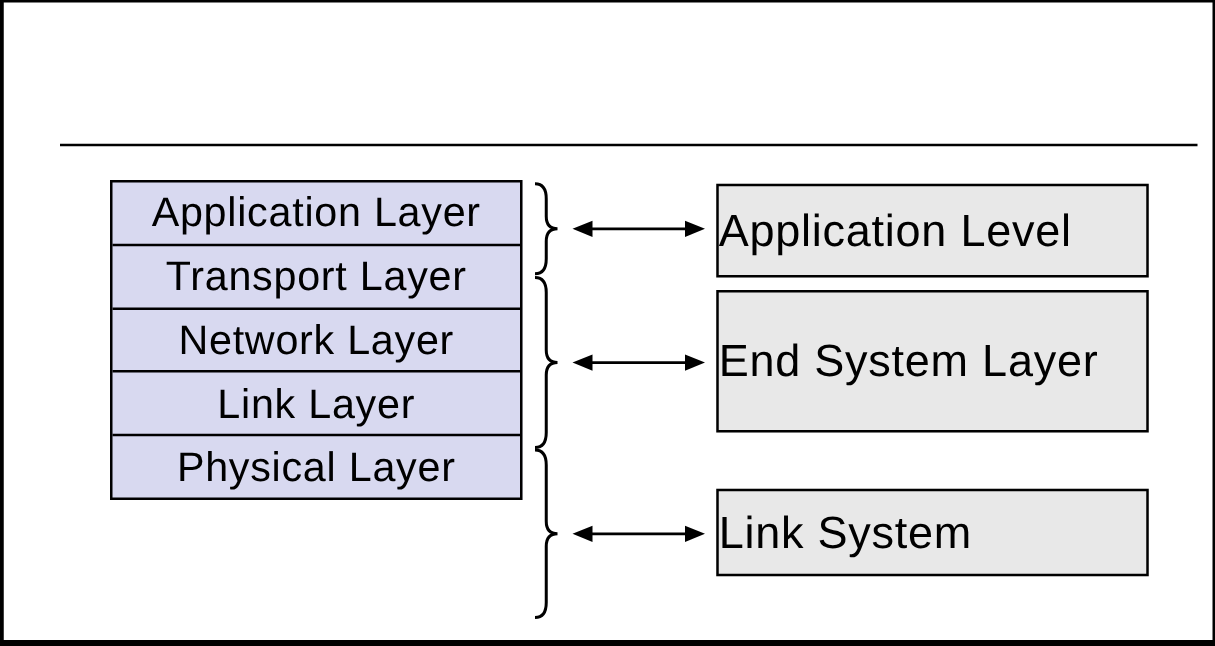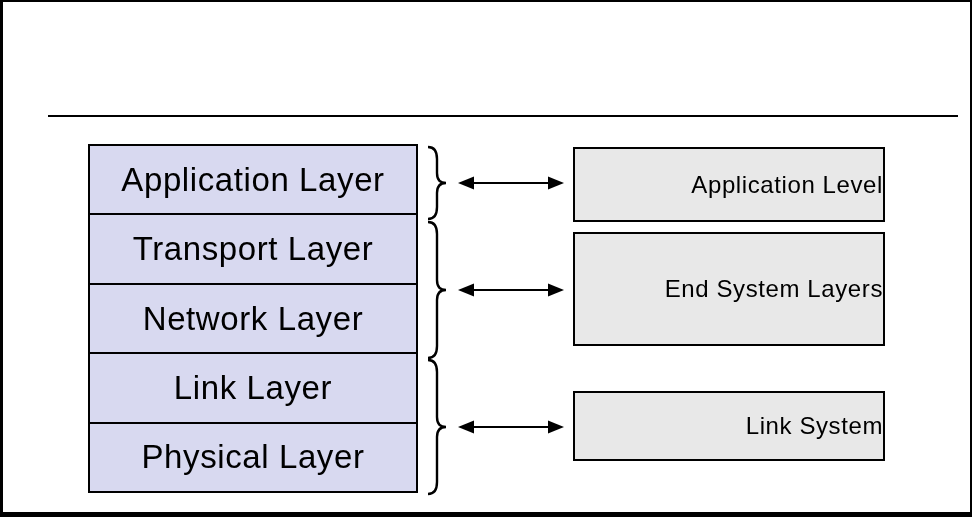--- a/index.html
+++ b/index.html
@@ -37,48 +37,48 @@
   .hdr-right { left: 570px; top: 12px; width: 341px; height: 92px; }
   .rule {
     position: absolute;
     left: 45px; top: 113px;
     width: 910px; height: 2px;
     background: var(--line-color);
   }
   .stack {
     position: absolute;
     left: 85px; top: 142px;
-    width: 330px; height: 349px;
+    width: 330px; height: 256px;
     border: 2px solid var(--line-color);
     background: var(--layer-box-fill);
     display: flex;
     flex-direction: column;
   }
   .layer-row {
     flex: 1 1 0;
     display: flex;
     align-items: center;
     justify-content: center;
     font-size: 33px;
     letter-spacing: 0.6px;
     border-bottom: 2px solid var(--line-color);
     white-space: nowrap;
   }
   .layer-row:last-child { border-bottom: none; }
   .level-box {
     position: absolute;
     left: 570px;
-    width: 312px;
+    width: 346px;
     border: 2px solid var(--line-color);
     background: var(--level-box-fill);
     display: flex;
     flex-direction: column;
-    align-items: flex-end;
+    align-items: flex-start;
     justify-content: center;
-    font-size: 24px;
+    font-size: 36px;
     letter-spacing: 0.6px;
     white-space: nowrap;
   }
   .level-box .line { line-height: 50px; }
   .lvl-application { top: 145px; height: 75px; }
   .lvl-endsystem   { top: 230px; height: 114px; }
   .lvl-link        { top: 389px; height: 70px; }
   .overlay {
     position: absolute;
     left: 0; top: 0;
@@ -112,21 +112,21 @@
     <div class="layer-row">Network Layer</div>
     <div class="layer-row">Link Layer</div>
     <div class="layer-row">Physical Layer</div>
   </div>
 
   <div class="level-box lvl-application">
     <div class="line">Application Level</div>
   </div>
 
   <div class="level-box lvl-endsystem">
-    <div class="line">End System Layers</div>
+    <div class="line">End System Layer</div>
   </div>
 
   <div class="level-box lvl-link">
     <div class="line">Link System</div>
   </div>
 
   <svg class="overlay" width="972" height="517" viewBox="0 0 972 517">
 
     <path class="brace" d="M425,145 Q434,145 434,157 L434,171 Q434,181 443,181 Q434,181 434,191 L434,205 Q434,217 425,217"></path>
     <path class="brace" d="M425,220 Q434,220 434,232 L434,278 Q434,288 443,288 Q434,288 434,298 L434,344 Q434,356 425,356"></path>

